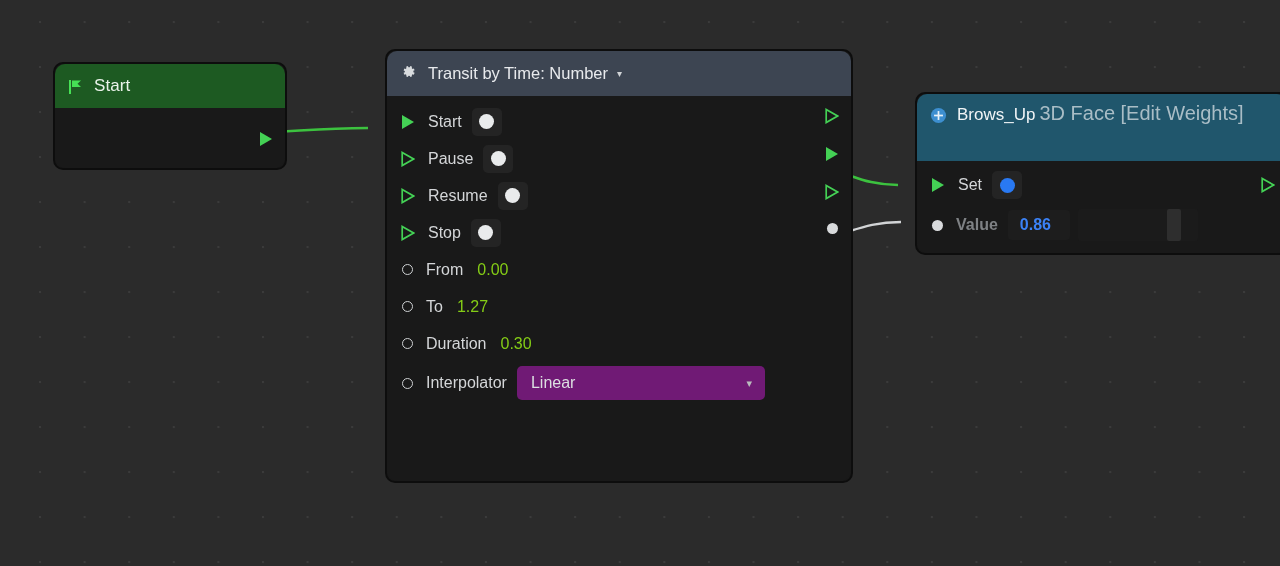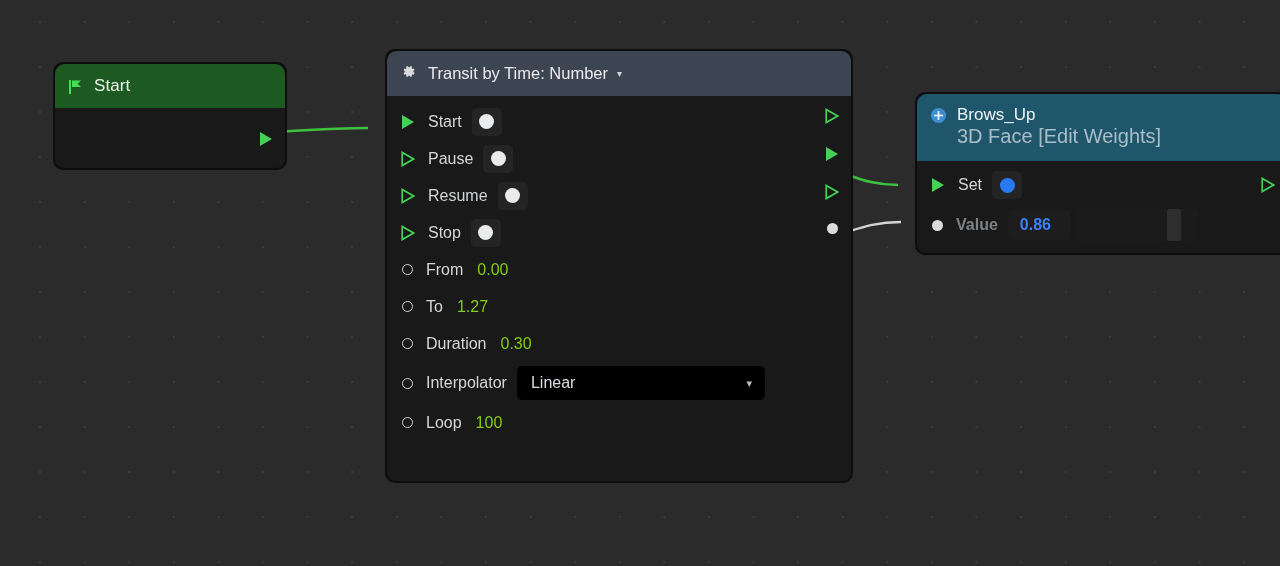--- a/index.html
+++ b/index.html
@@ -125,21 +125,21 @@
     background: #191919;
   }
   #node-brows .node-header {
     height: 67px;
     background: #20566c;
     padding-left: 13px;
     align-items: flex-start;
     padding-top: 11px;
     gap: 10px;
   }
-  #node-brows .brows-titles { display: flex; flex-direction: column; gap: 4px; }
+  #node-brows .brows-titles { display: flex; flex-direction: row; gap: 4px; }
   #node-brows .node-title { color: #f0f4f6; font-size: 17px; line-height: 19px; }
   #node-brows .node-subtitle { color: #a9bdc6; font-size: 20px; line-height: 17px; }
   #node-brows .node-body { height: 92px; position: relative; padding-top: 4px; }
 
   
   .row {
     display: flex;
     align-items: center;
     height: 37px;
     position: relative;
@@ -213,21 +213,21 @@
     box-sizing: border-box;
     color: #3b82f6;
     font-size: 16px;
   }
 
   .select {
     margin-left: 10px;
     height: 34px;
     width: 248px;
     border-radius: 5px;
-    background: #000000;
+    background: #701a75;
     display: flex;
     align-items: center;
     justify-content: space-between;
     padding: 0 13px 0 14px;
     box-sizing: border-box;
     color: #dcdfe1;
     font-size: 16px;
     gap: 40px;
   }
   .caret-sm { font-size: 11px; color: #b9bcbe; line-height: 1; }
@@ -385,25 +385,20 @@
 
         <div class="row" style="height:42px;">
           <span class="cir-hollow"></span>
           <span class="row-label">Interpolator</span>
           <span class="select">
             <span>Linear</span>
             <span class="caret-sm">▾</span>
           </span>
         </div>
 
-        <div class="row">
-          <span class="cir-hollow"></span>
-          <span class="row-label">Loop</span>
-          <span class="num">100</span>
-        </div>
 
 
         <div class="out-port" style="right:12px; top:12px;">
           <svg class="out-tri" viewBox="0 0 14 16">
             <path d="M1.2 1.4 L12.6 8 L1.2 14.6 Z" fill="none" stroke="#44d155" stroke-width="1.7"></path>
           </svg>
         </div>
         <div class="out-port" style="right:12px; top:50px;">
           <svg class="out-tri" viewBox="0 0 14 16">
             <path d="M1 1 L13 8 L1 15 Z" fill="#44d155"></path>

